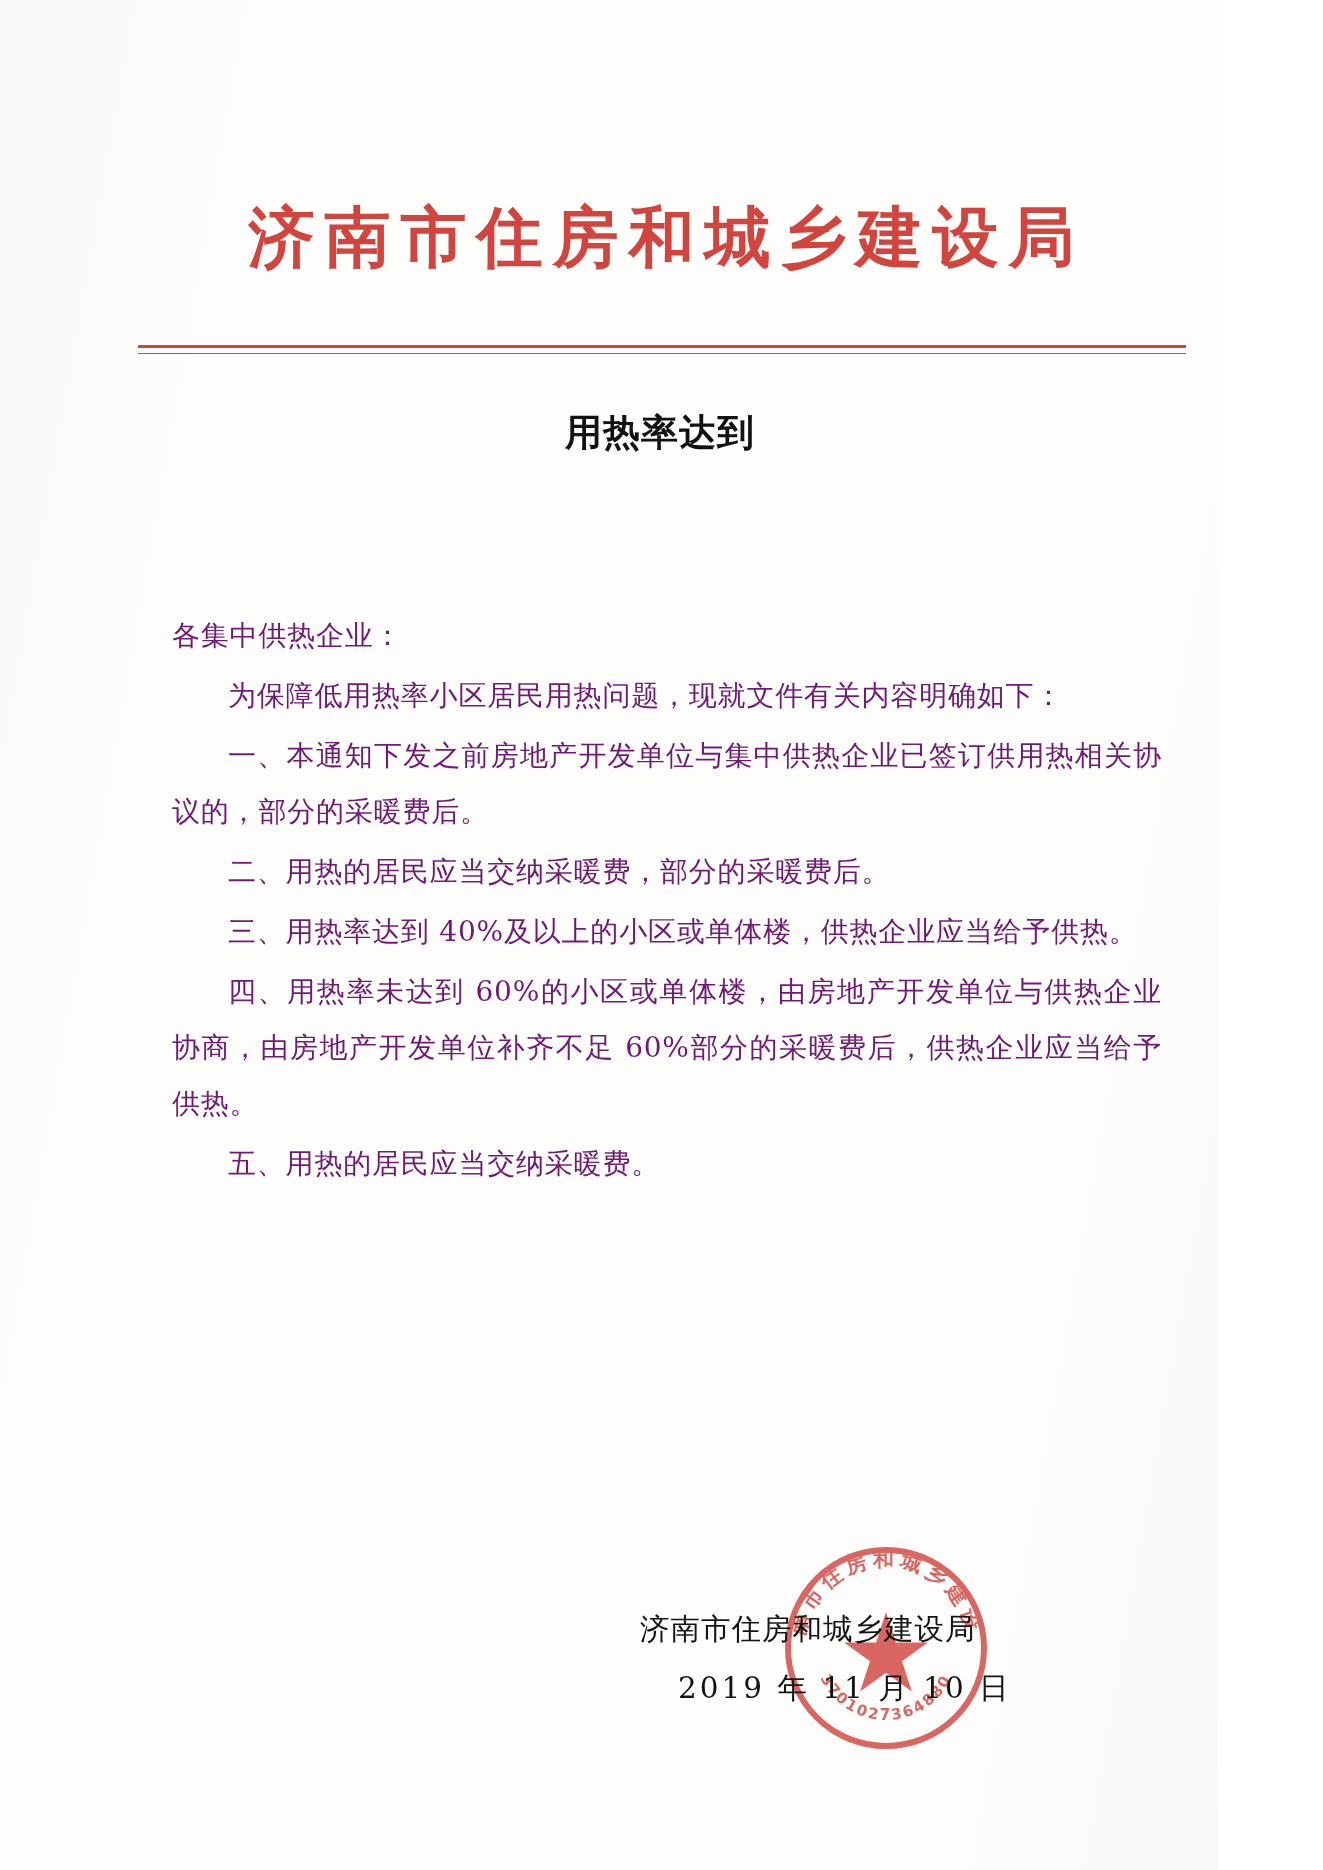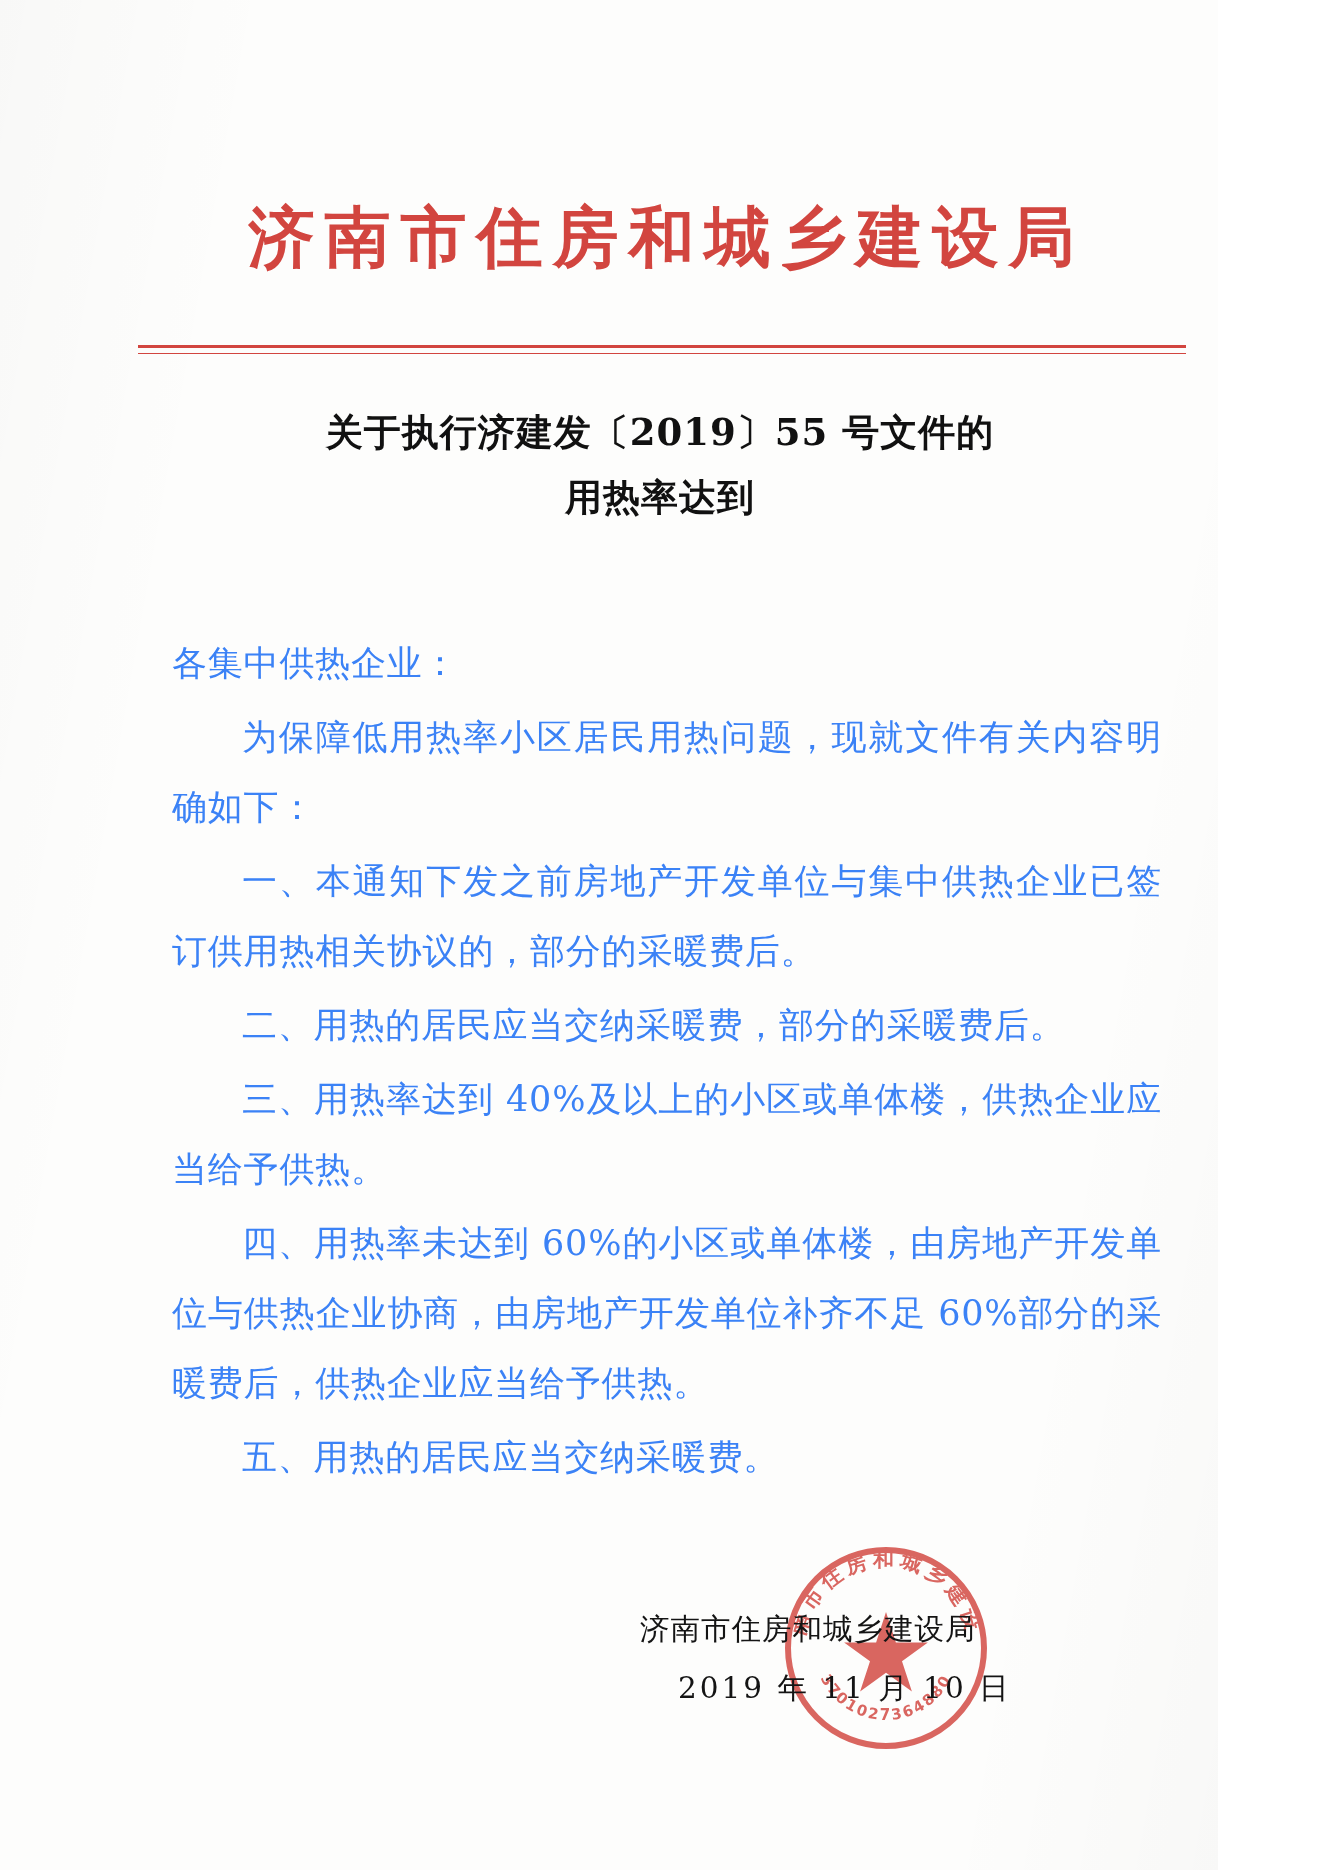--- a/index.html
+++ b/index.html
@@ -81,26 +81,26 @@
     color: #111;
   }
   .doc-title .line2 {
     display: block;
   }
 
   
   .body-block {
     position: absolute;
     left: 172px;
-    top: 628px;
+    top: 608px;
     width: 990px;
-    font-size: 35px;
+    font-size: 28px;
     line-height: 2.0;
     letter-spacing: 0.8px;
-    color: #3b82f6;
+    color: #701a75;
     text-align: justify;
   }
   .body-block p {
     margin: 0 0 4px 0;
   }
   .p-indent {
     text-indent: 2em;
   }
 
   
@@ -136,21 +136,20 @@
 <body>
 
 <div class="page">
 
   <div class="letterhead">
     <div class="letterhead-title">济南市住房和城乡建设局</div>
     <div class="letterhead-rule"></div>
   </div>
 
   <div class="doc-title">
-    <span>关于执行济建发〔2019〕55 号文件的</span>
     <span class="line2">用热率达到</span>
   </div>
 
   <div class="body-block">
     <p>各集中供热企业：</p>
     <p class="p-indent">为保障低用热率小区居民用热问题，现就文件有关内容明确如下：</p>
     <p class="p-indent">一、本通知下发之前房地产开发单位与集中供热企业已签订供用热相关协议的，部分的采暖费后。</p>
     <p class="p-indent">二、用热的居民应当交纳采暖费，部分的采暖费后。</p>
     <p class="p-indent">三、用热率达到 40%及以上的小区或单体楼，供热企业应当给予供热。</p>
     <p class="p-indent">四、用热率未达到 60%的小区或单体楼，由房地产开发单位与供热企业协商，由房地产开发单位补齐不足 60%部分的采暖费后，供热企业应当给予供热。</p>

